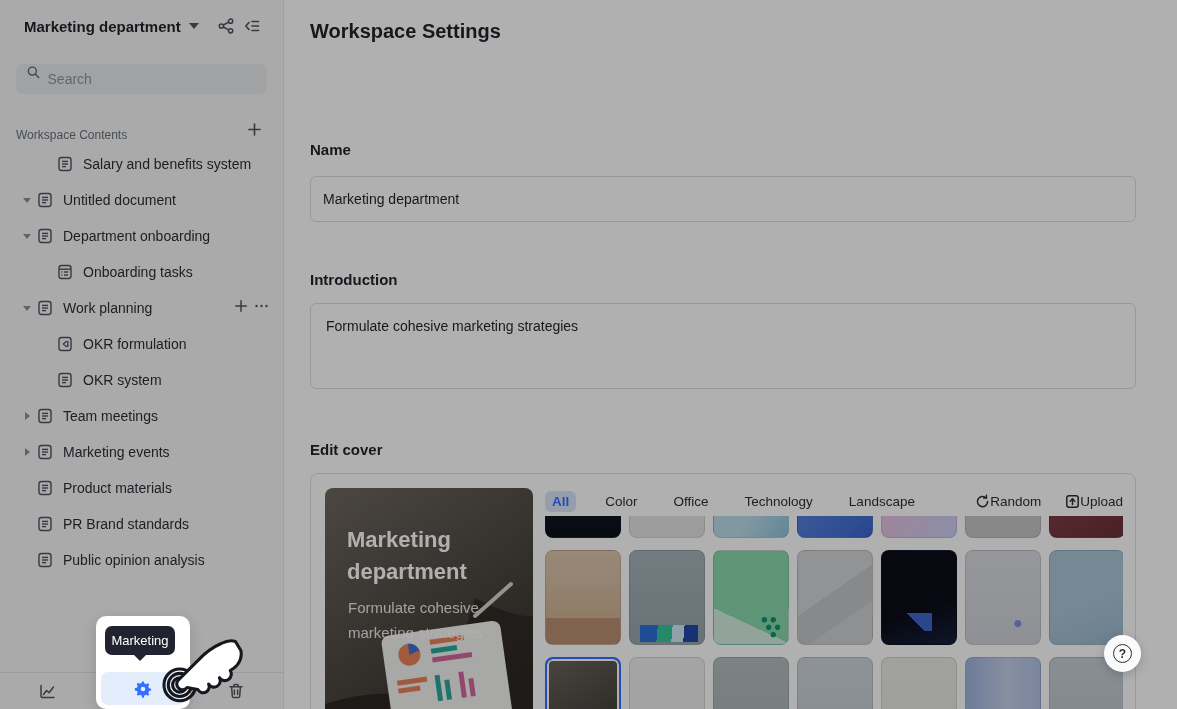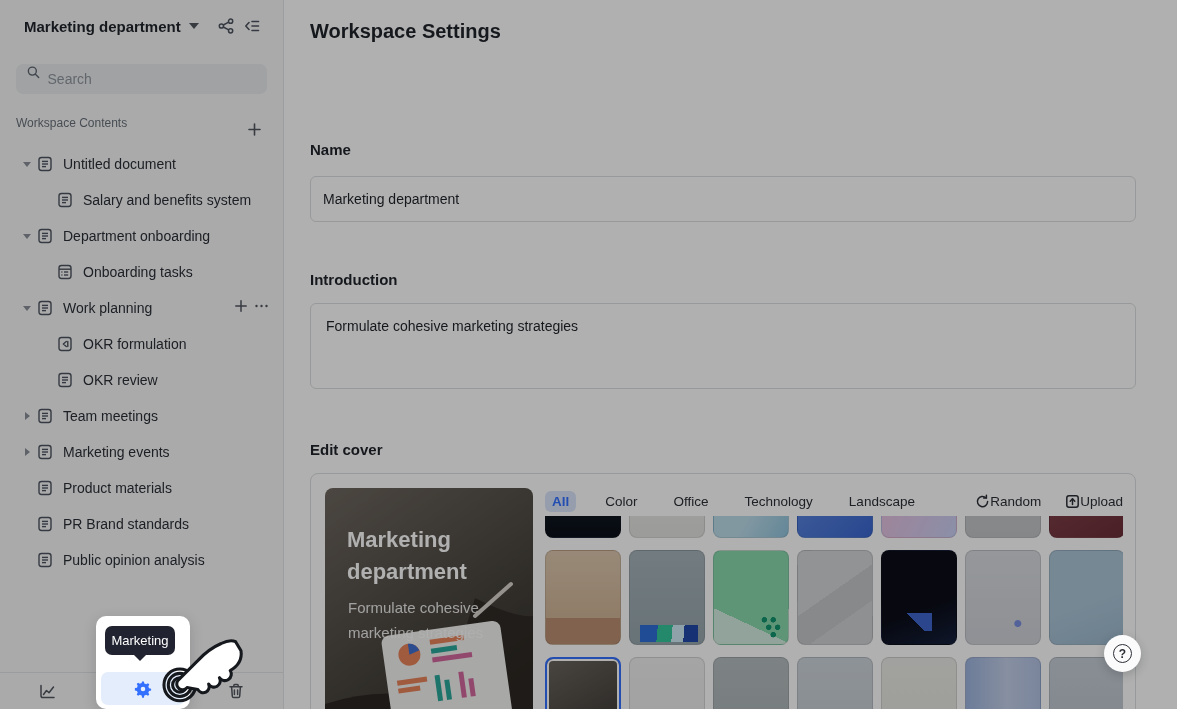--- a/index.html
+++ b/index.html
@@ -15,21 +15,21 @@
   .caret-down-sm { width:0; height:0; border-left:5px solid transparent; border-right:5px solid transparent;
                    border-top:6px solid #51565e; margin-left:8px; }
   .sb-header .spacer { flex:1; }
   .icon-btn { width:26px; height:26px; display:flex; align-items:center; justify-content:center;
               border-radius:5px; color:#4e5560; }
   .search-box { margin:12px 16px 0; height:30px; background:#e9ebec; border-radius:7px;
                 display:flex; padding:0 10px; gap:7px; }
   .search-box input { border:none; outline:none; background:transparent; font-size:14px; color:#51565e;
                       font-family:"Liberation Sans",sans-serif; width:100%; }
   .search-box input::placeholder { color:#8f959e; }
-  .sb-section { display:flex; align-items:flex-start; margin:22px 16px 6px; }
+  .sb-section { display:flex; align-items:flex-end; margin:22px 16px 6px; }
   .sb-section-label { font-size:12px; color:#687078; flex:1; }
   .tree { padding:0 8px; }
   .tree-row { display:flex; align-items:center; height:32px; margin-bottom:4px; border-radius:6px;
               padding-left:12px; position:relative; }
   .tree-row .caret { width:14px; display:flex; justify-content:center; margin-right:2px; flex:none; }
   .tree-row.lvl2 { padding-left:48px; }
   .tri-d { width:0;height:0;border-left:4.5px solid transparent;border-right:4.5px solid transparent;border-top:5.5px solid #8a9099; }
   .tri-r { width:0;height:0;border-top:4.5px solid transparent;border-bottom:4.5px solid transparent;border-left:5.5px solid #8a9099; }
   .caret.none { visibility:hidden; }
   .doc-ic { flex:none; margin-right:9px; display:flex; }
@@ -140,44 +140,44 @@
       <span class="icon-btn">
         <svg width="15" height="15" viewBox="0 0 15 15" stroke="#51565e" stroke-width="1.6" stroke-linecap="round">
           <line x1="7.5" y1="2" x2="7.5" y2="13"></line>
             <line x1="2" y1="7.5" x2="13" y2="7.5"></line>
         </svg>
       </span>
     </div>
 
     <div class="tree">
 
+      <div class="tree-row lvl2">
+        <span class="doc-ic">
+            <svg width="18" height="18" viewBox="0 0 18 18" fill="none" stroke="#4e5560" stroke-width="1.4">
+              <rect x="3" y="2.5" width="12" height="13" rx="2.4"></rect>
+              <line x1="6" y1="6.4" x2="12" y2="6.4"></line>
+              <line x1="6" y1="9" x2="12" y2="9"></line>
+              <line x1="6" y1="11.6" x2="10" y2="11.6"></line>
+            </svg>
+          </span>
+        <span class="tree-label">Salary and benefits system</span>
+      </div>
       <div class="tree-row">
         <span class="caret">
             <span class="tri-d"></span>
           </span>
         <span class="doc-ic">
             <svg width="18" height="18" viewBox="0 0 18 18" fill="none" stroke="#4e5560" stroke-width="1.4">
               <rect x="3" y="2.5" width="12" height="13" rx="2.4"></rect>
               <line x1="6" y1="6.4" x2="12" y2="6.4"></line>
               <line x1="6" y1="9" x2="12" y2="9"></line>
               <line x1="6" y1="11.6" x2="10" y2="11.6"></line>
             </svg>
           </span>
         <span class="tree-label">Untitled document</span>
-      </div>
-      <div class="tree-row lvl2">
-        <span class="doc-ic">
-            <svg width="18" height="18" viewBox="0 0 18 18" fill="none" stroke="#4e5560" stroke-width="1.4">
-              <rect x="3" y="2.5" width="12" height="13" rx="2.4"></rect>
-              <line x1="6" y1="6.4" x2="12" y2="6.4"></line>
-              <line x1="6" y1="9" x2="12" y2="9"></line>
-              <line x1="6" y1="11.6" x2="10" y2="11.6"></line>
-            </svg>
-          </span>
-        <span class="tree-label">Salary and benefits system</span>
       </div>
       <div class="tree-row">
         <span class="caret">
             <span class="tri-d"></span>
           </span>
         <span class="doc-ic">
             <svg width="18" height="18" viewBox="0 0 18 18" fill="none" stroke="#4e5560" stroke-width="1.4">
               <rect x="3" y="2.5" width="12" height="13" rx="2.4"></rect>
               <line x1="6" y1="6.4" x2="12" y2="6.4"></line>
               <line x1="6" y1="9" x2="12" y2="9"></line>
@@ -236,21 +236,21 @@
       </div>
       <div class="tree-row lvl2">
         <span class="doc-ic">
             <svg width="18" height="18" viewBox="0 0 18 18" fill="none" stroke="#4e5560" stroke-width="1.4">
               <rect x="3" y="2.5" width="12" height="13" rx="2.4"></rect>
               <line x1="6" y1="6.4" x2="12" y2="6.4"></line>
               <line x1="6" y1="9" x2="12" y2="9"></line>
               <line x1="6" y1="11.6" x2="10" y2="11.6"></line>
             </svg>
           </span>
-        <span class="tree-label">OKR review</span>
+        <span class="tree-label">OKR system</span>
       </div>
       <div class="tree-row">
         <span class="caret">
             <span class="tri-r"></span>
           </span>
         <span class="doc-ic">
             <svg width="18" height="18" viewBox="0 0 18 18" fill="none" stroke="#4e5560" stroke-width="1.4">
               <rect x="3" y="2.5" width="12" height="13" rx="2.4"></rect>
               <line x1="6" y1="6.4" x2="12" y2="6.4"></line>
               <line x1="6" y1="9" x2="12" y2="9"></line>

